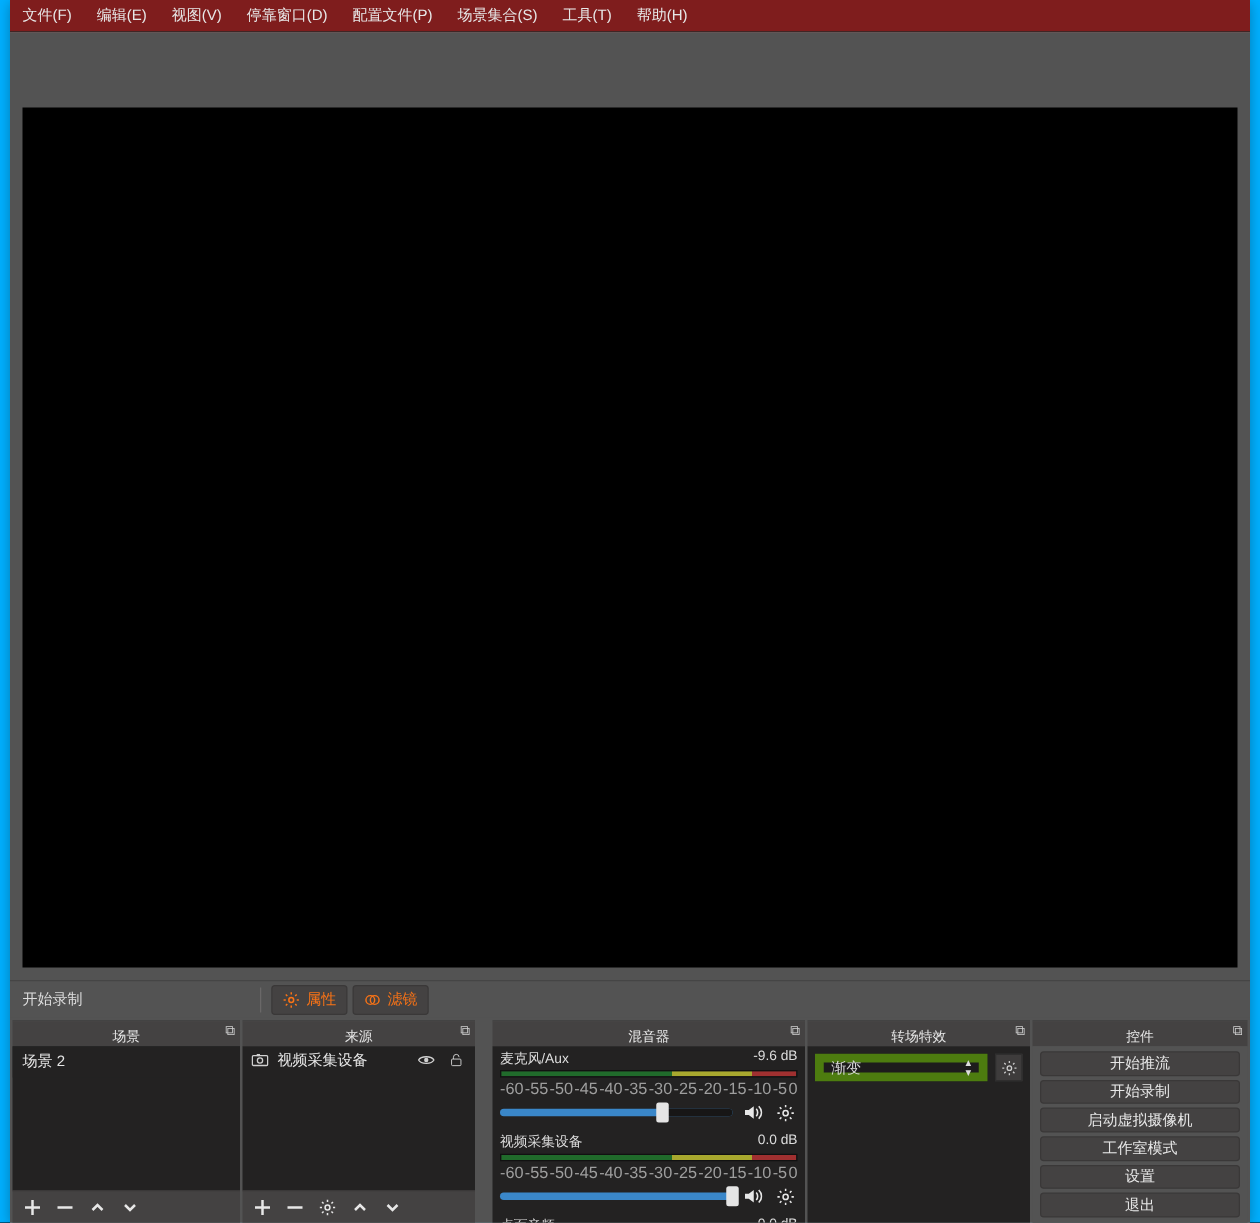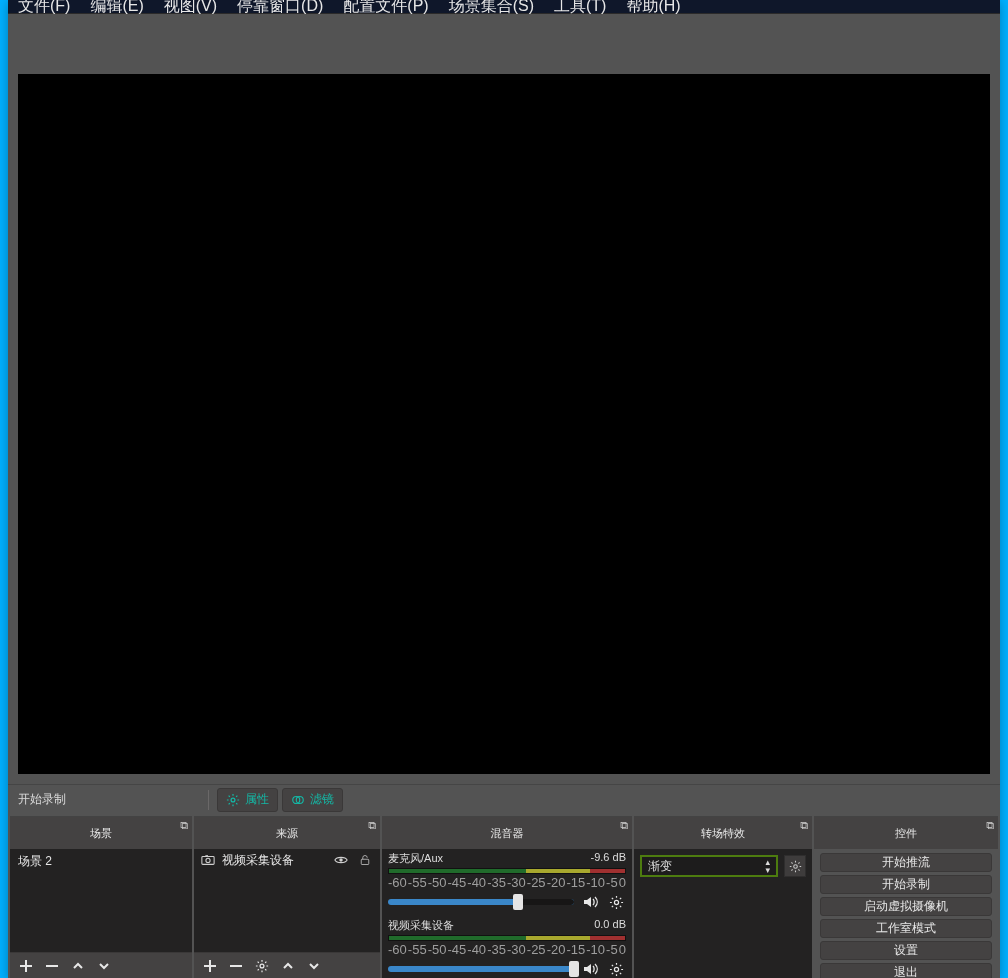--- a/index.html
+++ b/index.html
@@ -5,40 +5,40 @@
 * { box-sizing: border-box; margin: 0; padding: 0; font-family: "Microsoft YaHei", "Segoe UI", sans-serif; }
 body { width: 1008px; height: 978px; background: #00b0ff; overflow: hidden; }
 .window { position: absolute; left: 8px; top: 0; width: 992px; height: 978px; background: #fff; display: flex; flex-direction: column; box-shadow: 0 2px 10px rgba(0,0,0,.3); }
 .titlebar { height: 30px; background: #fff; display: flex; align-items: center; font-size: 12px; color: #000; }
 .titlebar .app-icon { width: 16px; height: 16px; margin: 0 6px 0 8px; border-radius: 50%; background: #302e2e; display:flex; align-items:center; justify-content:center; }
 .titlebar .app-icon::before { content:""; width:6px; height:6px; border-radius:50%; border:2px solid #fff; border-top-color:transparent; transform:rotate(45deg); }
 .titlebar .title { flex: 1; white-space: nowrap; overflow: hidden; }
 .winbtns { display: flex; }
 .winbtn { width: 46px; height: 30px; display: flex; align-items: center; justify-content: center; color:#000; }
 
-.menubar { height: 14px; background: #0f172a; display: flex; align-items: stretch; color: #e7e7e7; font-size: 16px; border-bottom: 1px solid #2b2a2a; }
+.menubar { height: 26px; background: #7f1d1d; display: flex; align-items: stretch; color: #e7e7e7; font-size: 12px; border-bottom: 1px solid #2b2a2a; }
 .menuitem { padding: 0 10px; display: flex; align-items: center; cursor: default; }
 
 .client { flex: 1; background: #535353; display: flex; flex-direction: column; }
 .preview-wrap { flex: 1; display:flex; flex-direction:column; }
 .preview { margin: 60px 10px 10px 10px; flex:1; background: #000; }
 
 .source-toolbar { height: 30px; background: #535353; display: flex; align-items: center; border-top:1px solid #454545; }
 .nosel { color: #dcdcdc; font-size: 12px; padding: 0 10px; width:200px; }
-.tbtn { height: 24px; background: #444242; color:#14b8a6; font-size:12px; display:inline-flex; align-items:center; gap:5px; padding:0 8px; border-radius:3px; margin-right:4px; border:1px solid #3a3838; }
+.tbtn { height: 24px; background: #444242; color:#f97316; font-size:12px; display:inline-flex; align-items:center; gap:5px; padding:0 8px; border-radius:3px; margin-right:4px; border:1px solid #3a3838; }
 .tbtn svg, .tbtn .ico { width:14px; height:14px; }
 
 .panels { height: 164px; display: flex; background: #535353; gap:2px; padding:2px 2px 0 2px; }
 .panel { background: #535353; display: flex; flex-direction: column; border-top:1px solid #434343; }
-.panel-header { height: 32px; background: #444242; color: #e7e7e7; font-size: 11px; display: flex; align-items: center; justify-content: center; position: relative; }
+.panel-header { height: 20px; background: #444242; color: #e7e7e7; font-size: 11px; display: flex; align-items: flex-end; justify-content: center; position: relative; }
 .panel-header .pop { position:absolute; right:4px; top:2px; font-size:11px; color:#cfcfcf; }
 .panel-body { flex:1; background: #232222; color:#e7e7e7; font-size:12px; overflow:hidden; position:relative; }
 .panel-scenes { width: 182px; }
 .panel-sources { width: 186px; }
-.panel-mixer { width: 250px; }
+.panel-mixer { width: 250px; margin-left: 12px; }
 .panel-trans { width: 178px; }
 .panel-controls { flex: 1; }
 
 .list-item { padding: 4px 8px; display:flex; align-items:flex-end; gap:6px; }
 .list-item.sel { background: #232222; }
 .src-row { display:flex; align-items:center; padding:2px 6px; gap:6px; }
 .src-row .ico { width:16px; height:16px; display:inline-flex; align-items:center; justify-content:center; color:#d0d0d0; }
 .src-row .name { flex:1; white-space:nowrap; overflow:hidden; }
 .src-row .eye, .src-row .lock { width:18px; height:18px; display:inline-flex; align-items:center; justify-content:center; color:#d0d0d0; }
 
@@ -50,21 +50,21 @@
 .meter { height: 6px; background: linear-gradient(to right,#206b2b 0 58%,#a8a82e 58% 85%,#a03030 85% 100%); margin:2px 0 1px 0; position:relative; border:1px solid #111; }
 .ticks { display:flex; justify-content:space-between; font-size:13px; color:#9e9e9e; margin-bottom:2px; }
 .slider-row { display:flex; align-items:center; gap:6px; }
 .slider { flex:1; height:6px; background:#3a87c9; border-radius:3px; position:relative; }
 .slider .track-rest { position:absolute; right:0; top:0; bottom:0; background:#171616; border-radius:0 3px 3px 0; }
 .slider .knob { position:absolute; top:-5px; width:10px; height:16px; background:#e5e5e5; border-radius:2px; }
 .round-ico { width:20px; height:20px; display:flex; align-items:center; justify-content:center; color:#e7e7e7; }
 
 .trans-body { padding:6px; display:flex; flex-direction:column; gap:6px; font-size:12px; color:#ddd; }
 .trans-row { display:flex; align-items:center; gap:6px; }
-.trans-select { flex:1; background:#1d1c1c; color:#ddd; border:2px solid #4d7c0f; height:22px; padding:0 6px; display:flex; align-items:center; justify-content:space-between; }
+.trans-select { flex:1; background:#1d1c1c; color:#ddd; border:7px solid #4d7c0f; height:22px; padding:0 6px; display:flex; align-items:center; justify-content:space-between; }
 .dur-input { flex:1; background:#1d1c1c; color:#ddd; border:1px solid #3a3838; height:22px; padding:0 6px; font-family:monospace; font-size:11px; }
 .gearbtn { width:22px; height:22px; background:#3e3c3c; border:1px solid #2f2e2e; display:flex; align-items:center; justify-content:center; color:#ccc; }
 
 .controls-body { padding:4px 6px; display:flex; flex-direction:column; gap:3px; }
 .ctrl-btn { height:20px; background:#444242; border:1px solid #3a3838; color:#e7e7e7; font-size:12px; display:flex; align-items:center; justify-content:center; border-radius:3px; }
 
 .statusbar { height: 22px; background: #535353; color:#dcdcdc; font-size:11px; display:flex; align-items:center; justify-content:flex-end; gap:18px; padding:0 10px; font-family: Consolas, monospace; border-top:1px solid #454545; }
 .statusbar .dot { width:8px; height:8px; border-radius:50%; background:#7a7a7a; display:inline-block; margin-right:4px; vertical-align:middle; }
 .statusbar .ring { width:10px; height:10px; border-radius:50%; border:1.5px solid #bdbdbd; display:inline-block; margin-right:4px; vertical-align:middle; }
 

